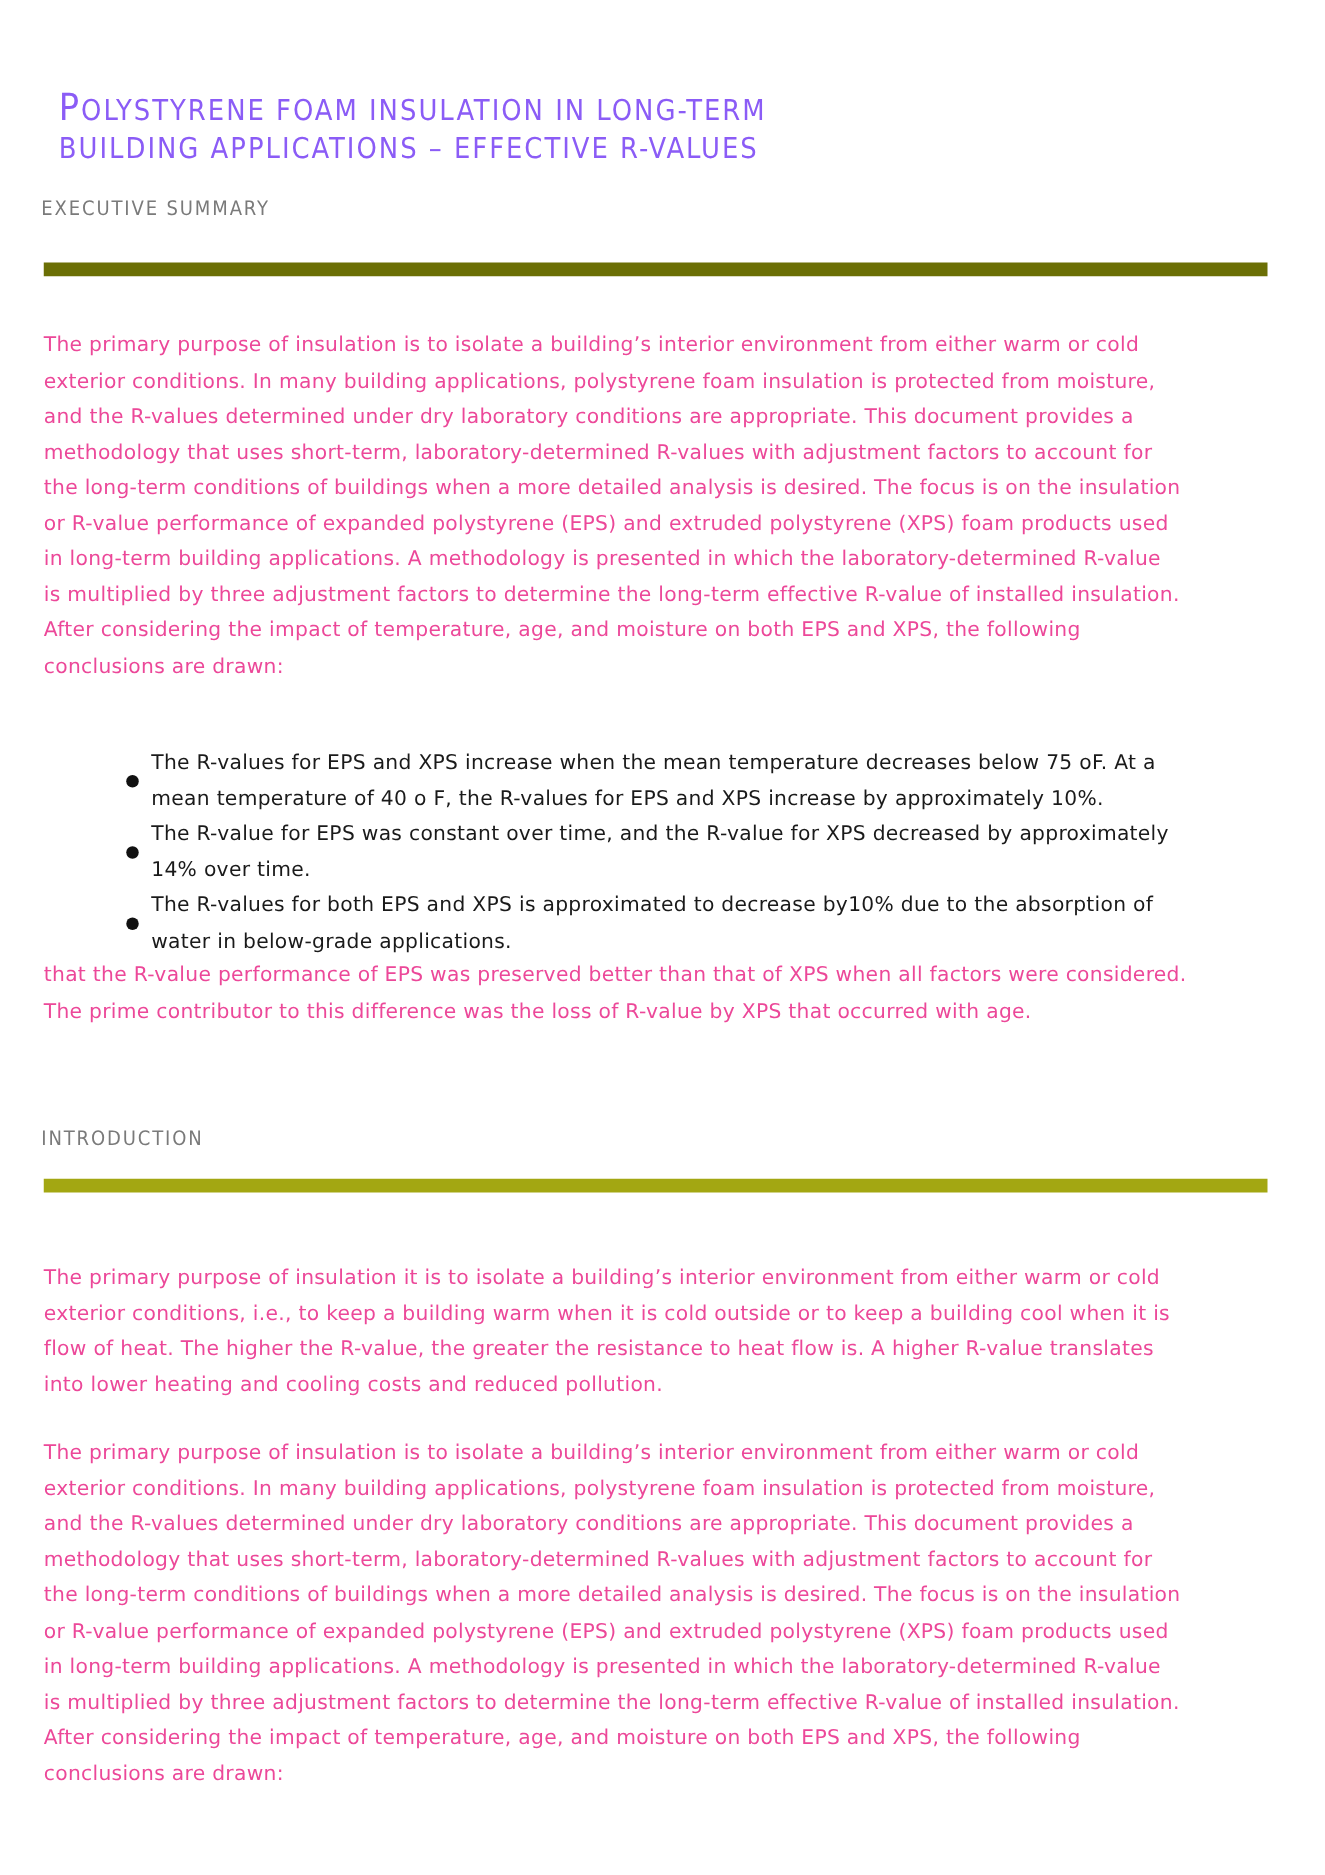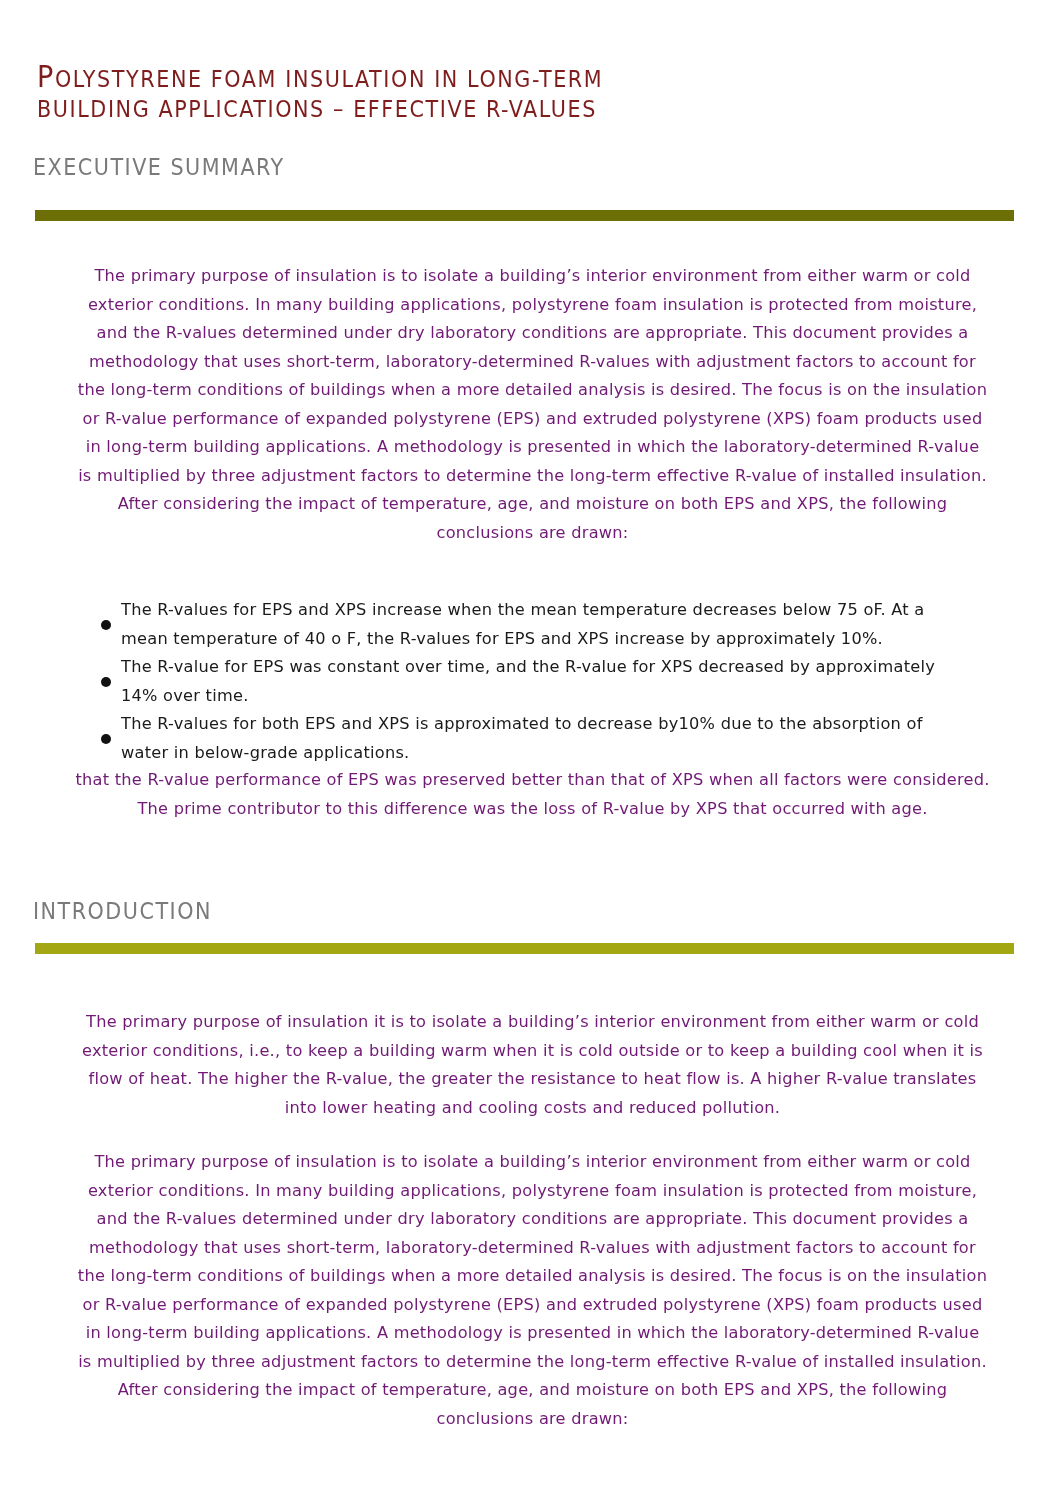--- a/index.html
+++ b/index.html
@@ -19,62 +19,62 @@
       left: 0;
       top: 0;
       width: 1060px;
       height: 1500px;
     }
     .doc-title {
       position: absolute;
       left: 33px;
       top: 58px;
       width: 900px;
-      color: #7f1d1d;
+      color: #8b5cf6;
       font-family: "DejaVu Sans Condensed", "DejaVu Sans", "Liberation Sans", sans-serif;
       font-stretch: condensed;
       font-size: 23px;
       line-height: 30px;
       letter-spacing: 1.6px;
       text-transform: uppercase;
       font-weight: normal;
-      margin: 4px;
+      margin: 14px;
     }
     .doc-title .first-cap {
       font-size: 30px;
     }
     .section-heading {
       position: absolute;
       left: 33px;
       color: #7a7a7a;
       font-family: "DejaVu Sans Condensed", "DejaVu Sans", "Liberation Sans", sans-serif;
       font-stretch: condensed;
-      font-size: 23px;
+      font-size: 16px;
       letter-spacing: 1.5px;
       text-transform: uppercase;
       font-weight: normal;
       margin: 0;
       line-height: 30px;
     }
     .rule {
       position: absolute;
       left: 35px;
       width: 979px;
       height: 11px;
     }
     .para {
       position: absolute;
       left: 35px;
       width: 995px;
-      color: #701a75;
+      color: #ec4899;
       font-size: 16.2px;
       line-height: 28.5px;
       letter-spacing: 0.25px;
       margin: 0;
-      text-align: center;
+      text-align: left;
     }
     .para .line {
       display: block;
       white-space: nowrap;
     }
     .bullets {
       position: absolute;
       left: 35px;
       top: 580px;
       width: 995px;

